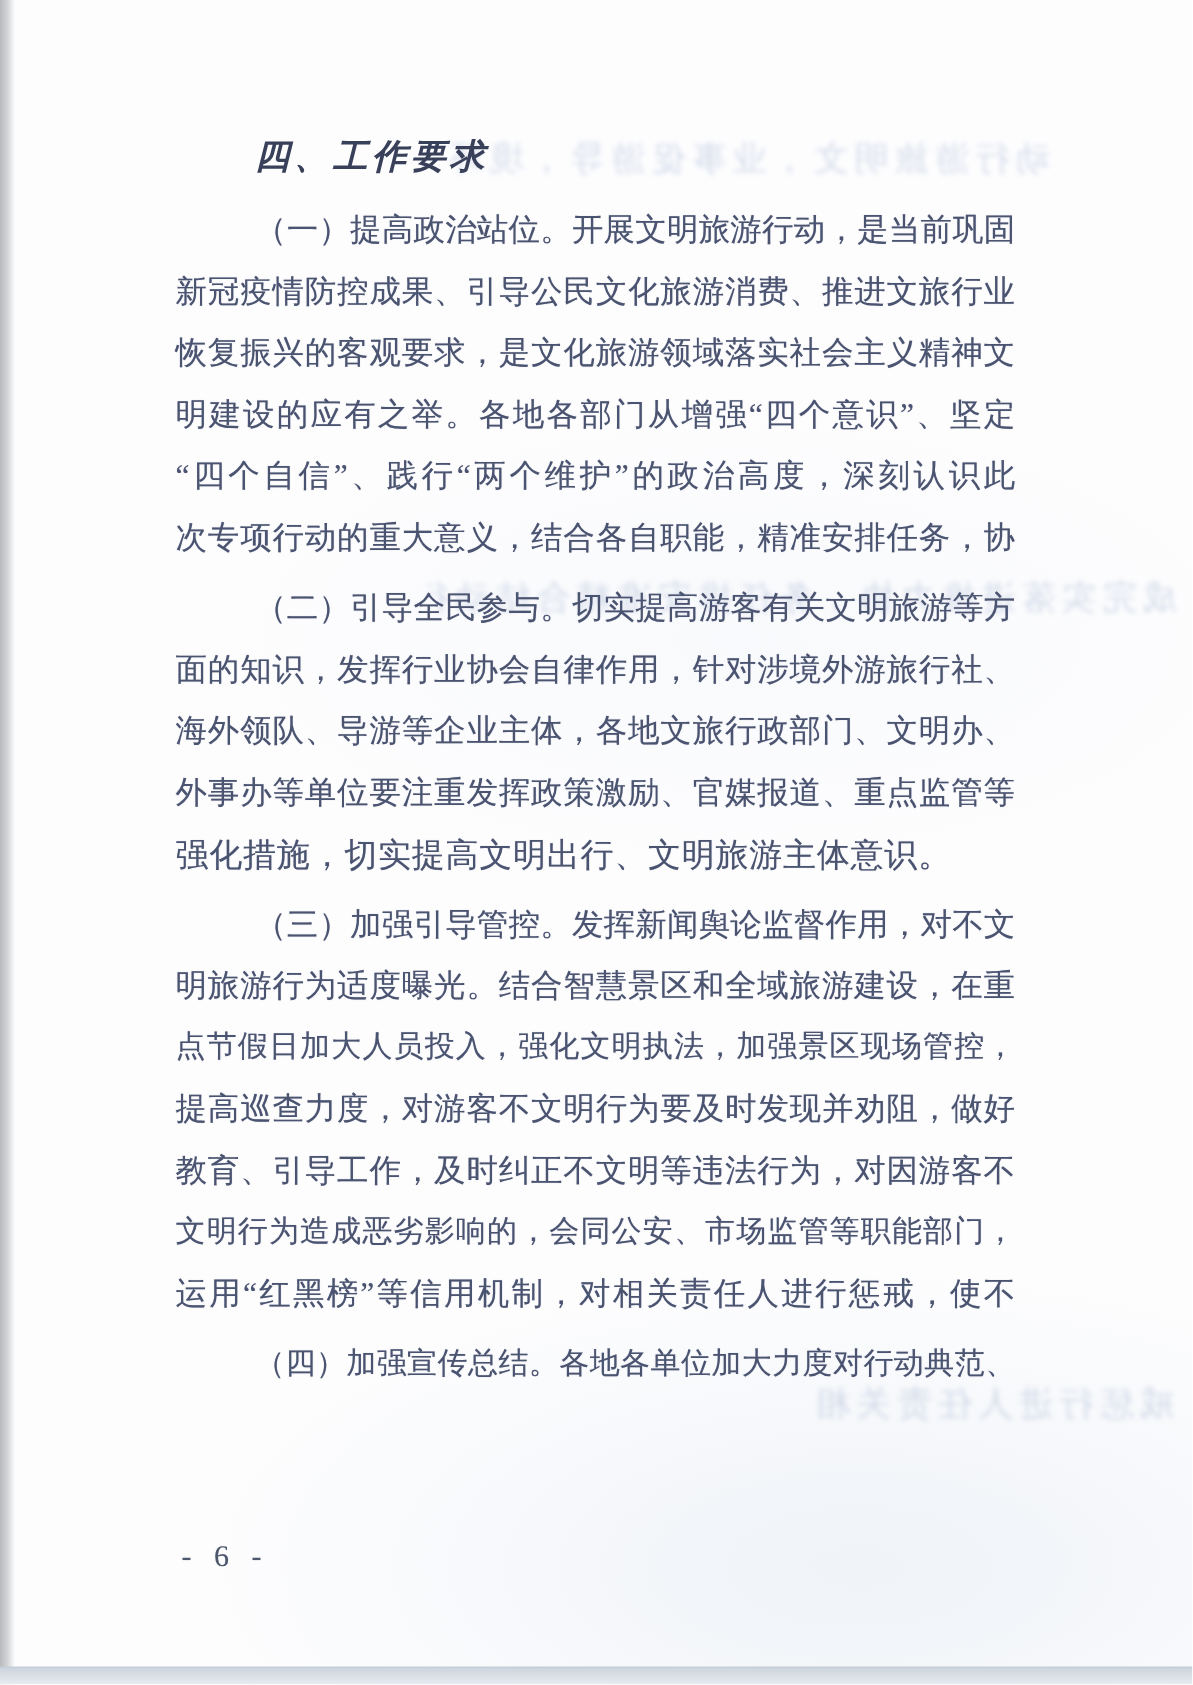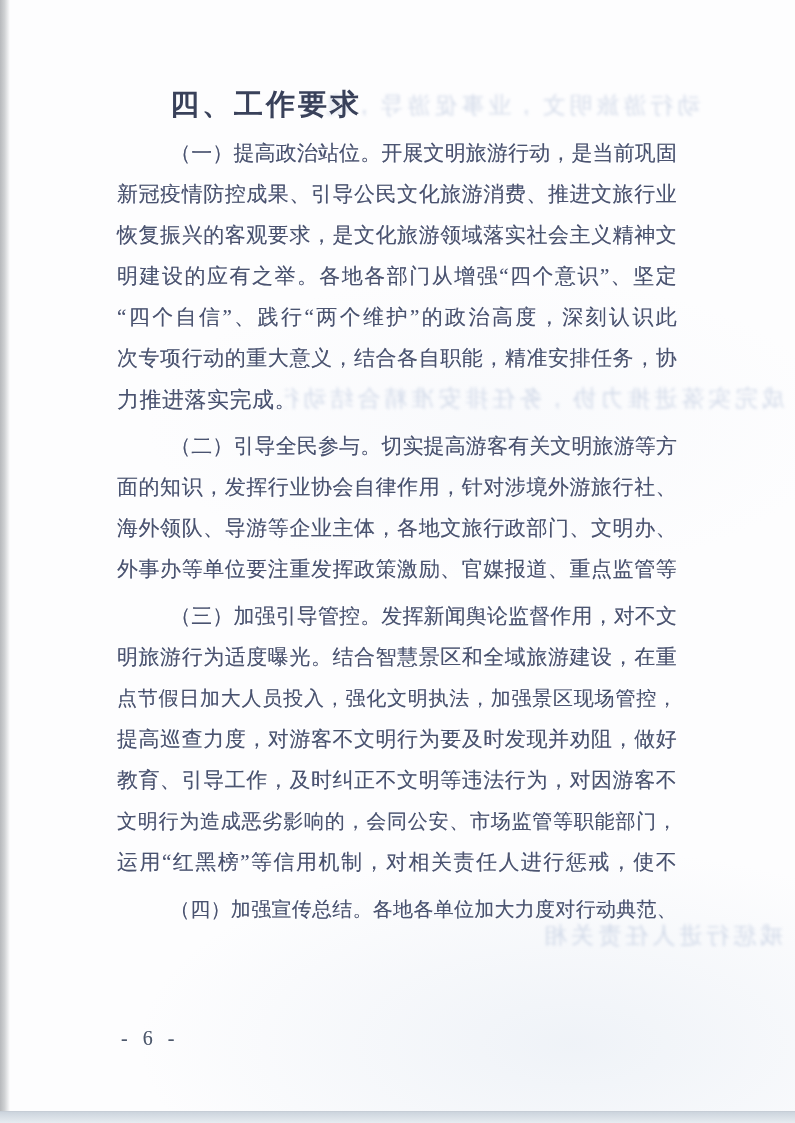--- a/index.html
+++ b/index.html
@@ -23,25 +23,26 @@
     border-top: 1px solid #c6cdd6;
     background: linear-gradient(180deg, #ccd4dd 0%, #e7ecf1 100%);
   }
   .content {
     position: absolute; left: 117px; top: 84px; width: 560px;
     color: var(--ink, #4a5370);
   }
   .heading {
     padding-left: 53px;
     height: 41px; line-height: 41px;
-    font-size: 29px; font-weight: 700;
+    font-size: 23px; font-weight: 700;
     letter-spacing: 3px;
     color: var(--heading-ink, #39415a);
     margin-bottom: 8px;
     white-space: nowrap;
+    font-style: italic;
   }
   .para { margin-bottom: 6px; }
   .line {
     height: 41px; line-height: 41px;
     font-size: 22px; letter-spacing: 0.5px;
     white-space: nowrap;
     text-shadow: 0 0 0.6px rgba(74,83,112,0.45);
   }
   .line.ind { padding-left: 53px; }
   .line.just {
@@ -242,21 +243,20 @@
             <span>，</span>
             <span>精</span>
             <span>准</span>
             <span>安</span>
             <span>排</span>
             <span>任</span>
             <span>务</span>
             <span>，</span>
             <span>协</span>
           </div>
-          <div class="line">力推进落实完成。</div>
         </div>
         <div class="para">
           <div class="line just ind" style="font-size: 21px;">
             <span>（</span>
             <span>二</span>
             <span>）</span>
             <span>引</span>
             <span>导</span>
             <span>全</span>
             <span>民</span>
@@ -355,20 +355,21 @@
             <span>媒</span>
             <span>报</span>
             <span>道</span>
             <span>、</span>
             <span>重</span>
             <span>点</span>
             <span>监</span>
             <span>管</span>
             <span>等</span>
           </div>
+          <div class="line">强化措施，切实提高文明出行、文明旅游主体意识。</div>
         </div>
         <div class="para">
           <div class="line just ind" style="font-size: 21px;">
             <span>（</span>
             <span>三</span>
             <span>）</span>
             <span>加</span>
             <span>强</span>
             <span>引</span>
             <span>导</span>

